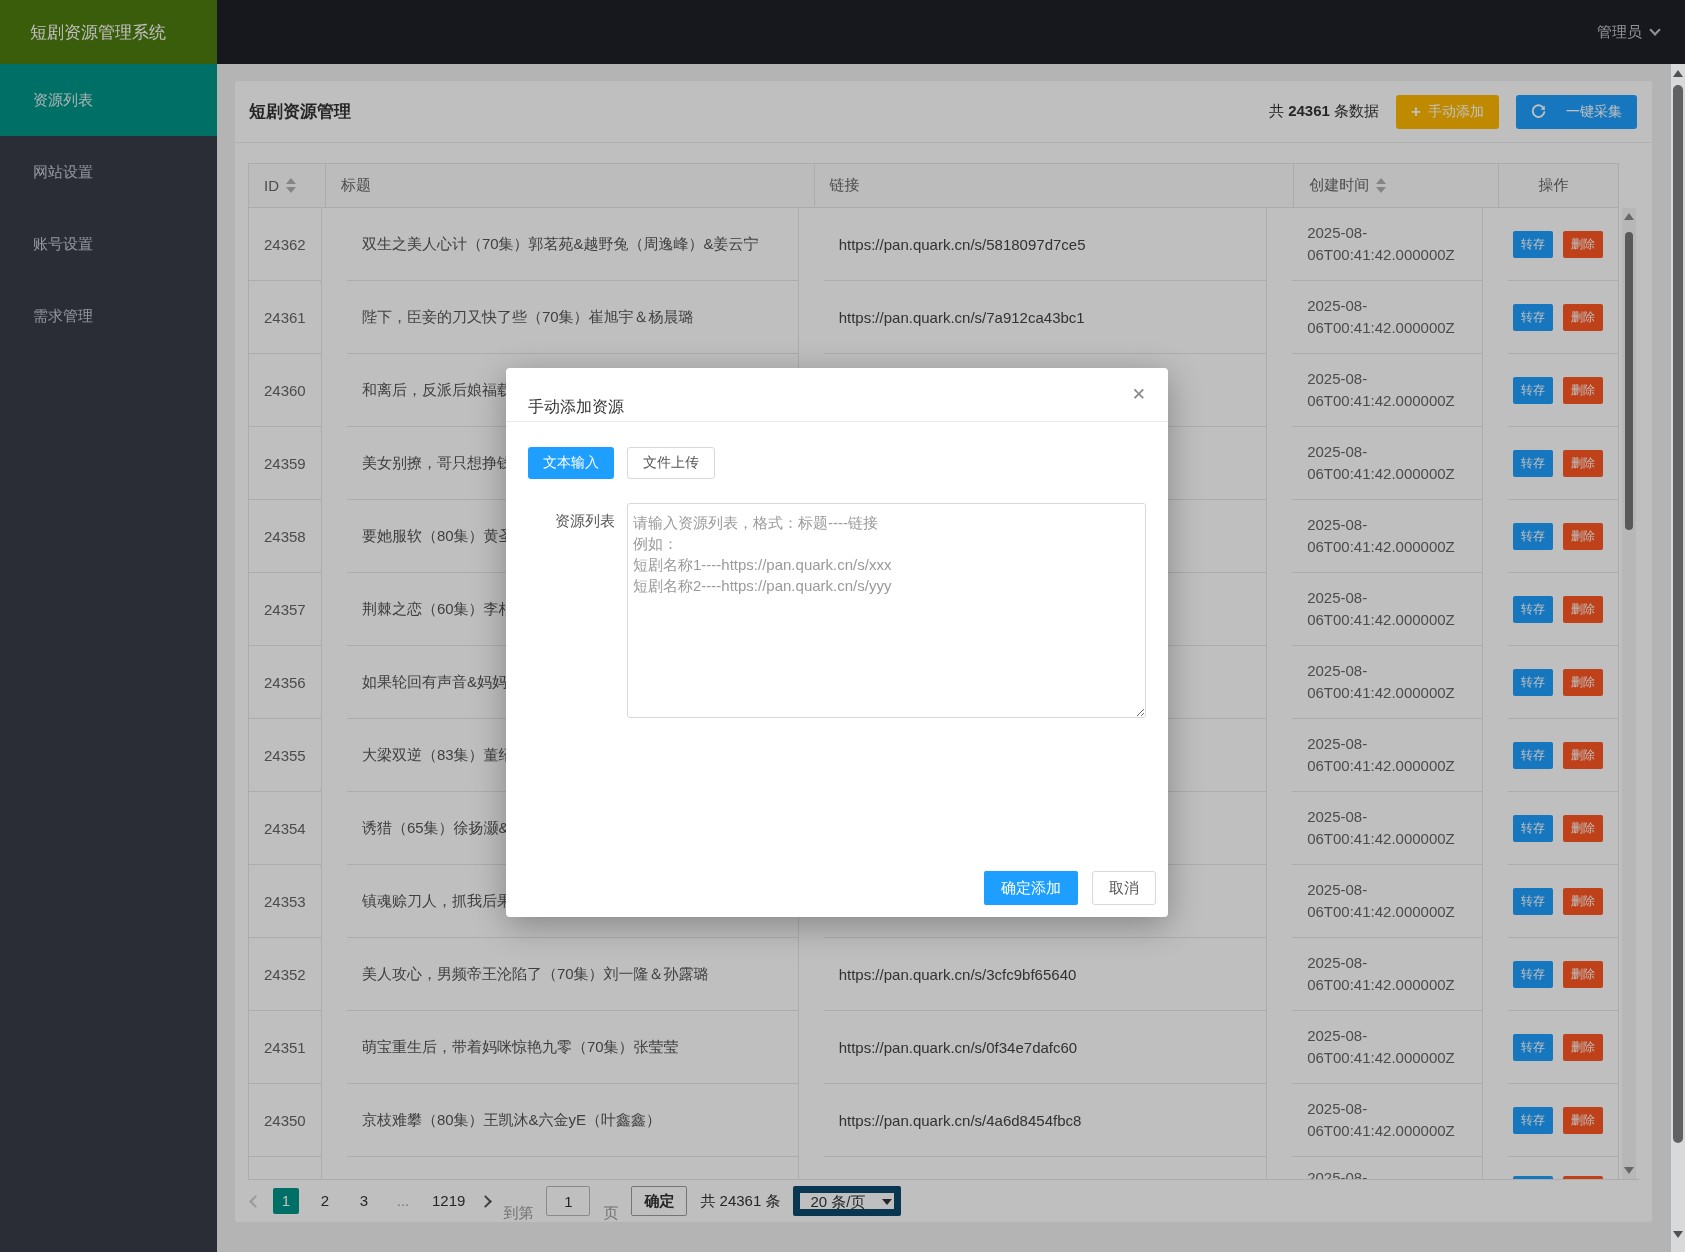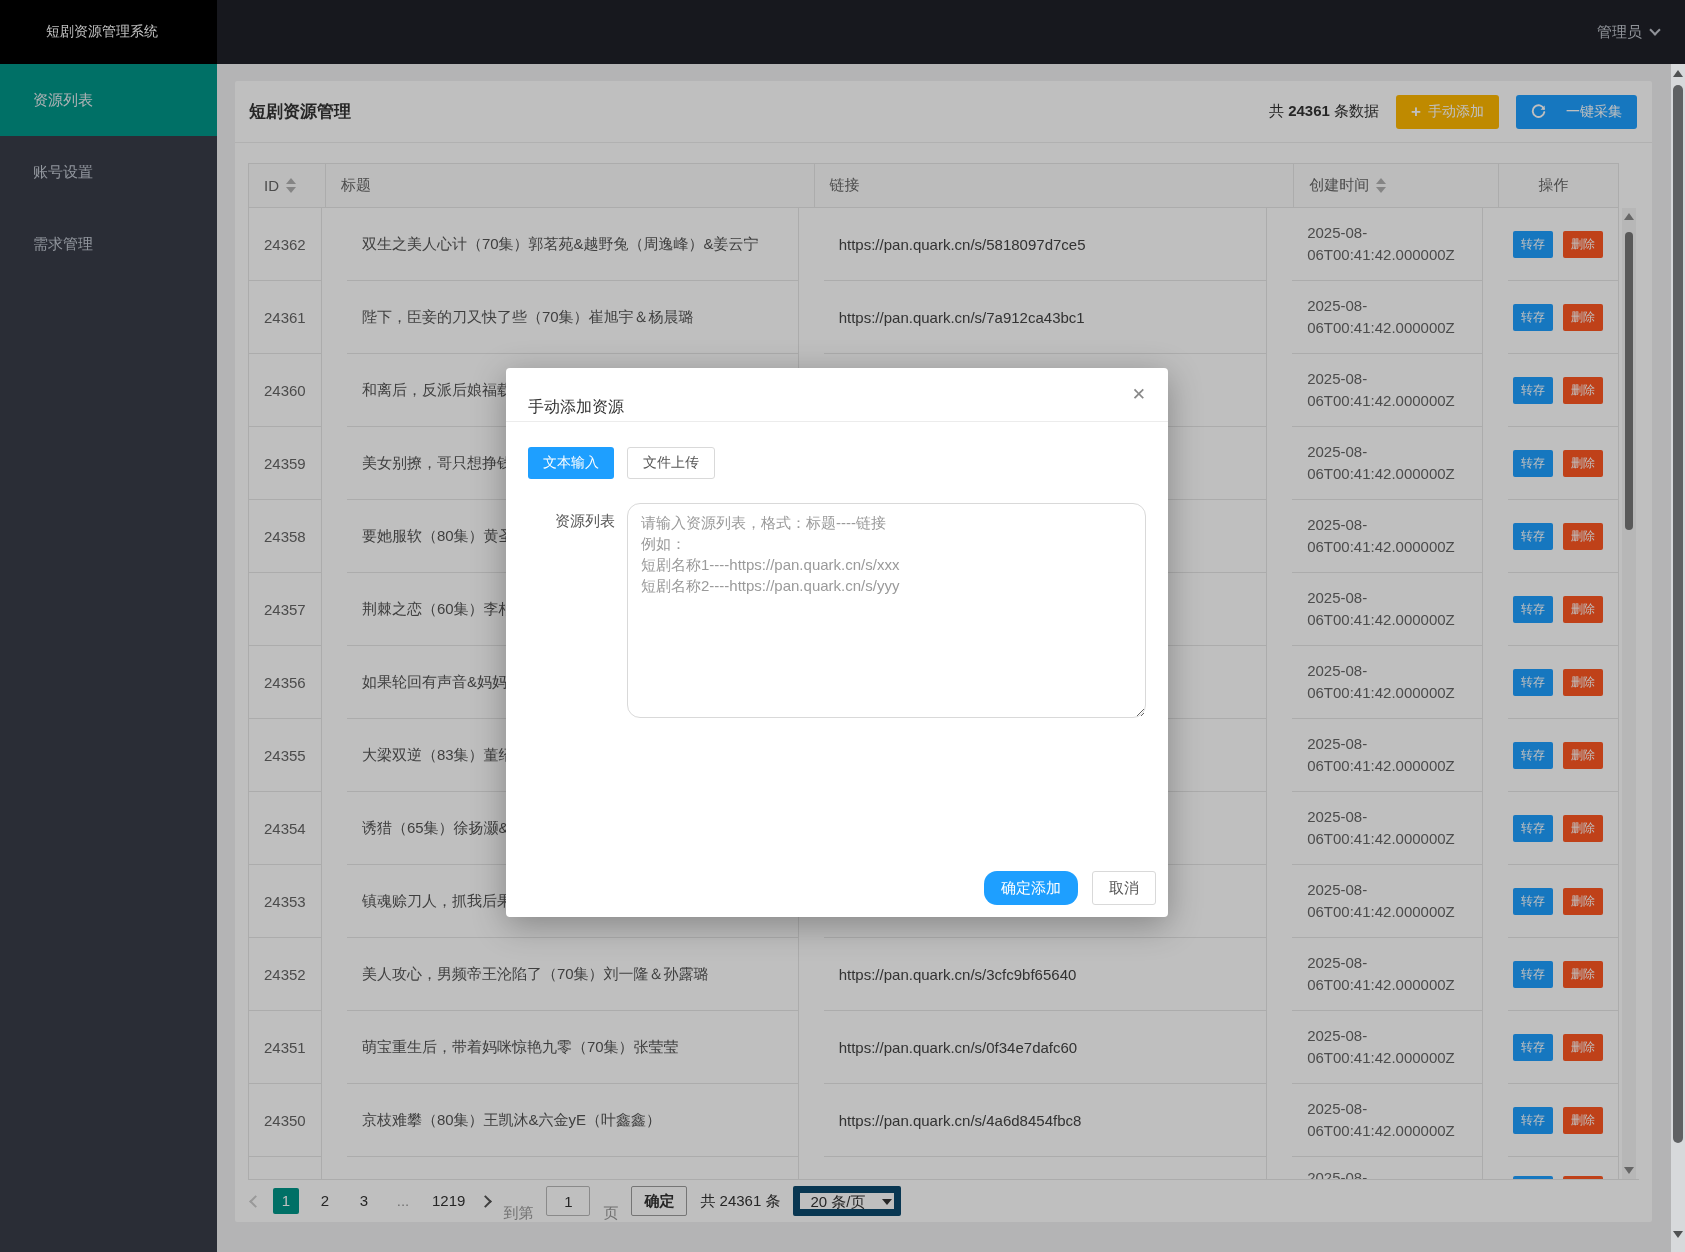--- a/index.html
+++ b/index.html
@@ -2,22 +2,22 @@
 <html><head>
 <meta charset="utf-8">
 <style>
   * { margin:0; padding:0; box-sizing:border-box; }
   html,body { width:1685px; height:1252px; overflow:hidden; }
   body { font-family:"Liberation Sans","DejaVu Sans",sans-serif; background:#f0f0f2; position:relative; }
 
   
   .header { position:absolute; left:0; top:0; width:1685px; height:64px; background:#1f2129;
             display:flex; align-items:center; justify-content:space-between; z-index:10; }
-  .logo { width:217px; height:64px; background:#000000; color:#ffffff; font-size:14px;
-          display:flex; align-items:center; padding-left:46px; }
+  .logo { width:217px; height:64px; background:#4d7c0f; color:#ffffff; font-size:17px;
+          display:flex; align-items:center; padding-left:30px; }
   .user { color:#c0c4cc; font-size:15px; padding-right:26px; display:flex; align-items:center; cursor:pointer; }
   .chev { display:inline-block; width:8px; height:8px; border-right:2px solid #c0c4cc;
           border-bottom:2px solid #c0c4cc; transform:rotate(45deg); margin-left:9px; margin-top:-4px; }
 
   
   .sidebar { position:absolute; left:0; top:64px; bottom:0; width:217px; background:#393d49; z-index:5; }
   .side-item { height:72px; line-height:72px; padding-left:33px; color:#c2c8d2; font-size:15px; cursor:pointer; }
   .side-item.active { background:#009688; color:#e9edf1; }
 
   
@@ -111,25 +111,25 @@
                   padding:0 22px; border-bottom:1px solid #ececec; }
   .modal-title { font-size:16px; color:#333;margin-top:26px; }
   .modal-close { color:#888; font-size:17px; cursor:pointer; line-height:1; }
   .modal-body { padding:25px 22px 0 22px; }
   .tabs { display:flex; gap:13px; }
   .tab { height:32px; padding:0 15px; font-size:14px; display:flex; align-items:center;
          border-radius:3px; cursor:pointer; background:#fff; border:1px solid #d9d9d9; color:#555; }
   .tab.active { background:#1E9FFF; color:#fff; border:none; }
   .form-row { display:flex; margin-top:24px; }
   .form-label { width:99px; text-align:right; padding:9px 12px 0 0; color:#555; font-size:15px; flex:none; }
-  .res-textarea { flex:1; height:215px; border:1px solid #d9d9d9; border-radius:13px; padding:8px 13px;
+  .res-textarea { flex:1; height:215px; border:1px solid #d9d9d9; border-radius:3px; padding:8px 5px;
                   font-size:15px; font-family:inherit; color:#333; resize:both; line-height:1.4; }
   .res-textarea::placeholder { color:#9a9a9a; }
   .modal-footer { position:absolute; right:12px; bottom:12px; display:flex; gap:14px; }
-  .btn-confirm { background:#1E9FFF; color:#fff; border:none; border-radius:13px; height:34px;
+  .btn-confirm { background:#1E9FFF; color:#fff; border:none; border-radius:2px; height:34px;
                  padding:0 17px; font-size:15px; cursor:pointer; font-family:inherit; }
   .btn-cancel { background:#fff; color:#555; border:1px solid #d9d9d9; border-radius:3px; height:34px;
                 padding:0 16px; font-size:15px; cursor:pointer; font-family:inherit; }
 
   
   .win-scrollbar { position:absolute; top:64px; right:0; bottom:0; width:14px; background:#d7d9db; z-index:60; }
   .win-scrollbar .tri-up { width:0; height:0; border-left:5px solid transparent; border-right:5px solid transparent;
                            border-bottom:7px solid #4f5152; margin:6px auto 0; }
   .win-scrollbar .tri-dn { position:absolute; bottom:14px; left:2px; width:0; height:0;
                            border-left:5px solid transparent; border-right:5px solid transparent;
@@ -146,20 +146,23 @@
     <span>管理员</span>
     <i class="chev"></i>
   </div>
 </div>
 
 <div class="sidebar" id="sidebar">
   <div class="side-item active">
     <span class="side-label">资源列表</span>
   </div>
 
+  <div class="side-item">
+    <span class="side-label">网站设置</span>
+  </div>
 
   <div class="side-item">
     <span class="side-label">账号设置</span>
   </div>
 
   <div class="side-item">
     <span class="side-label">需求管理</span>
   </div>
 </div>
 

